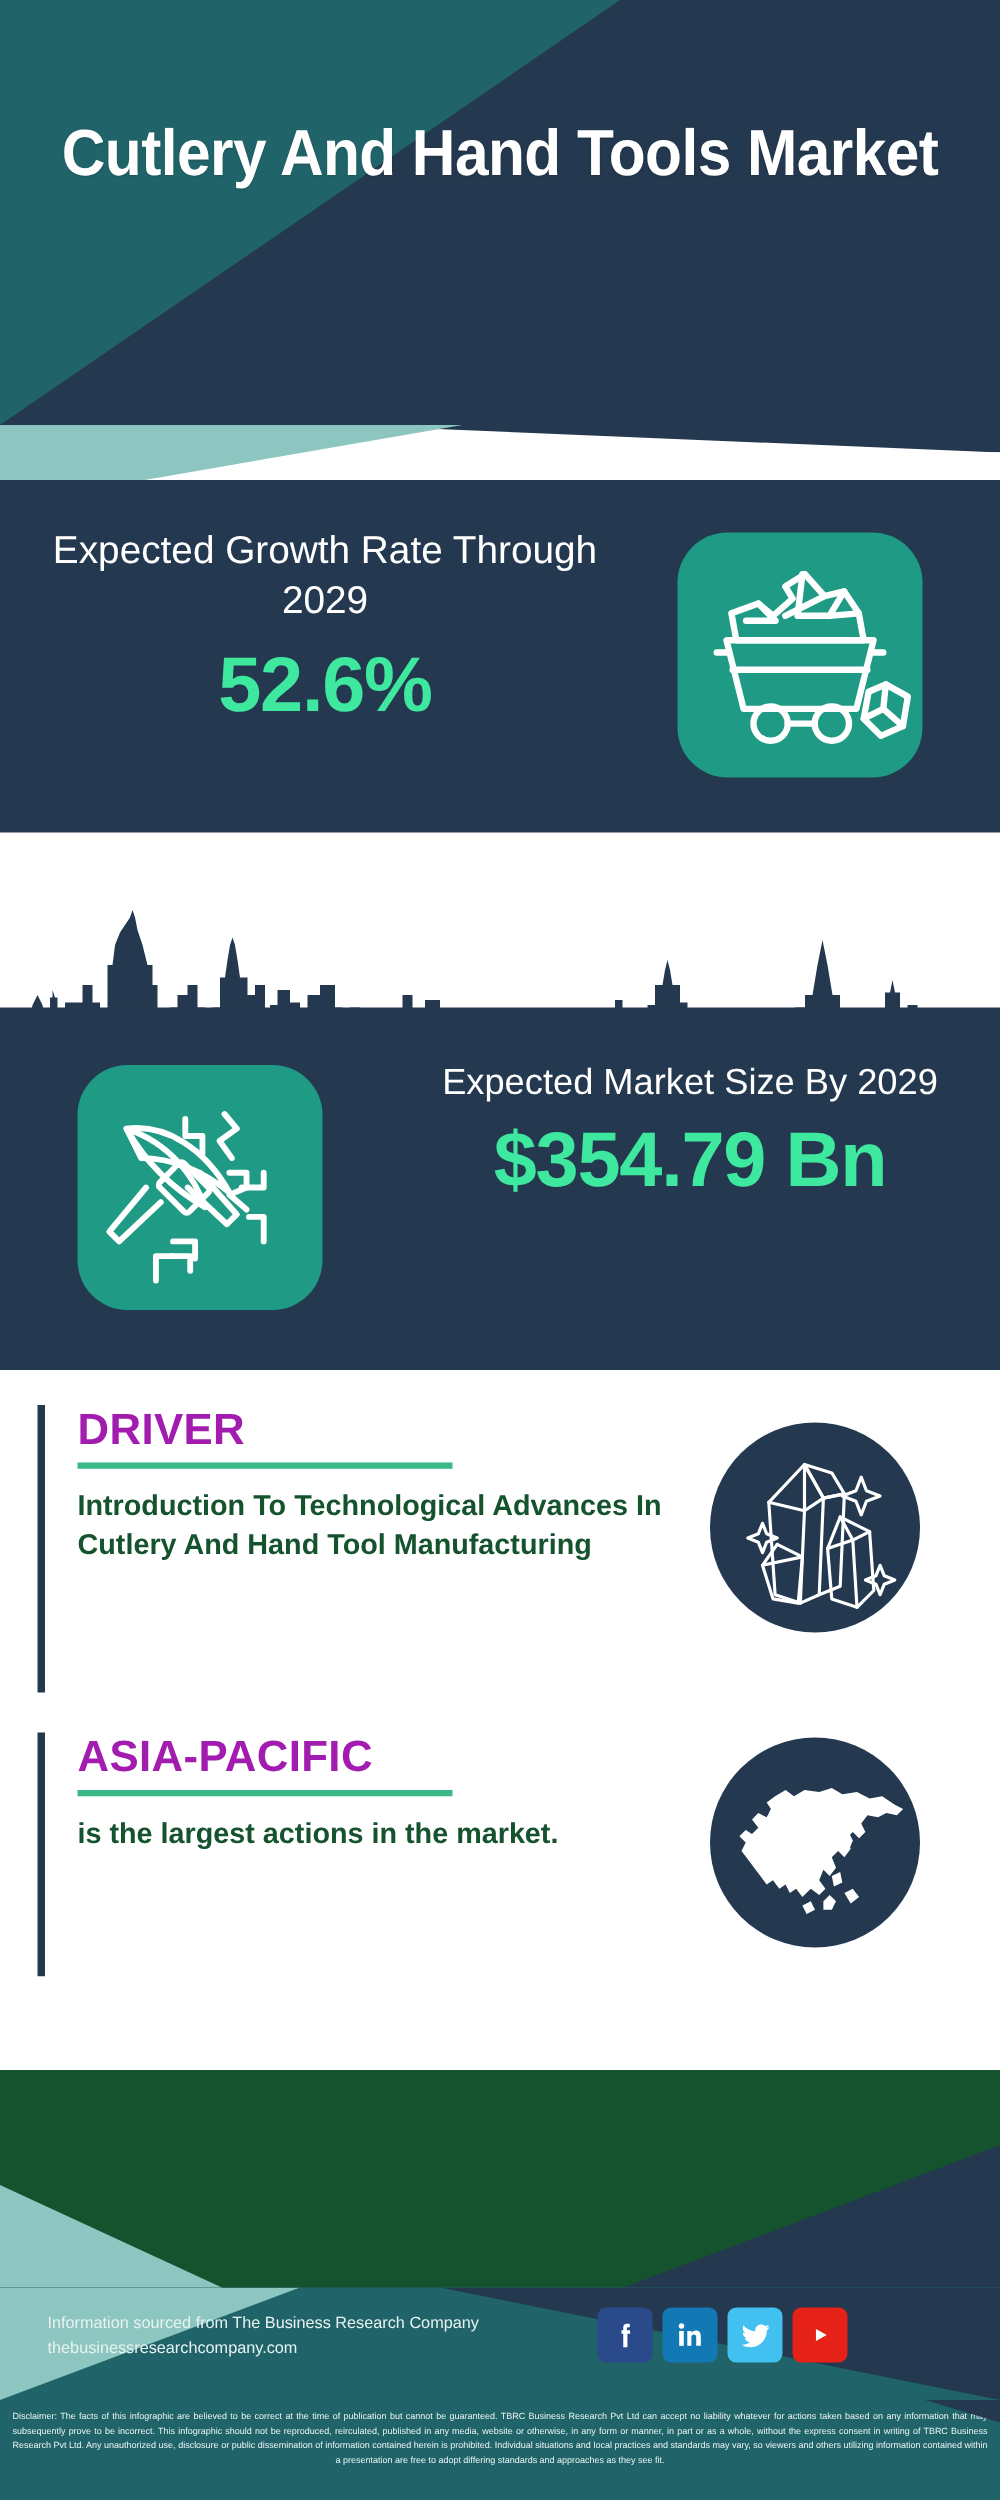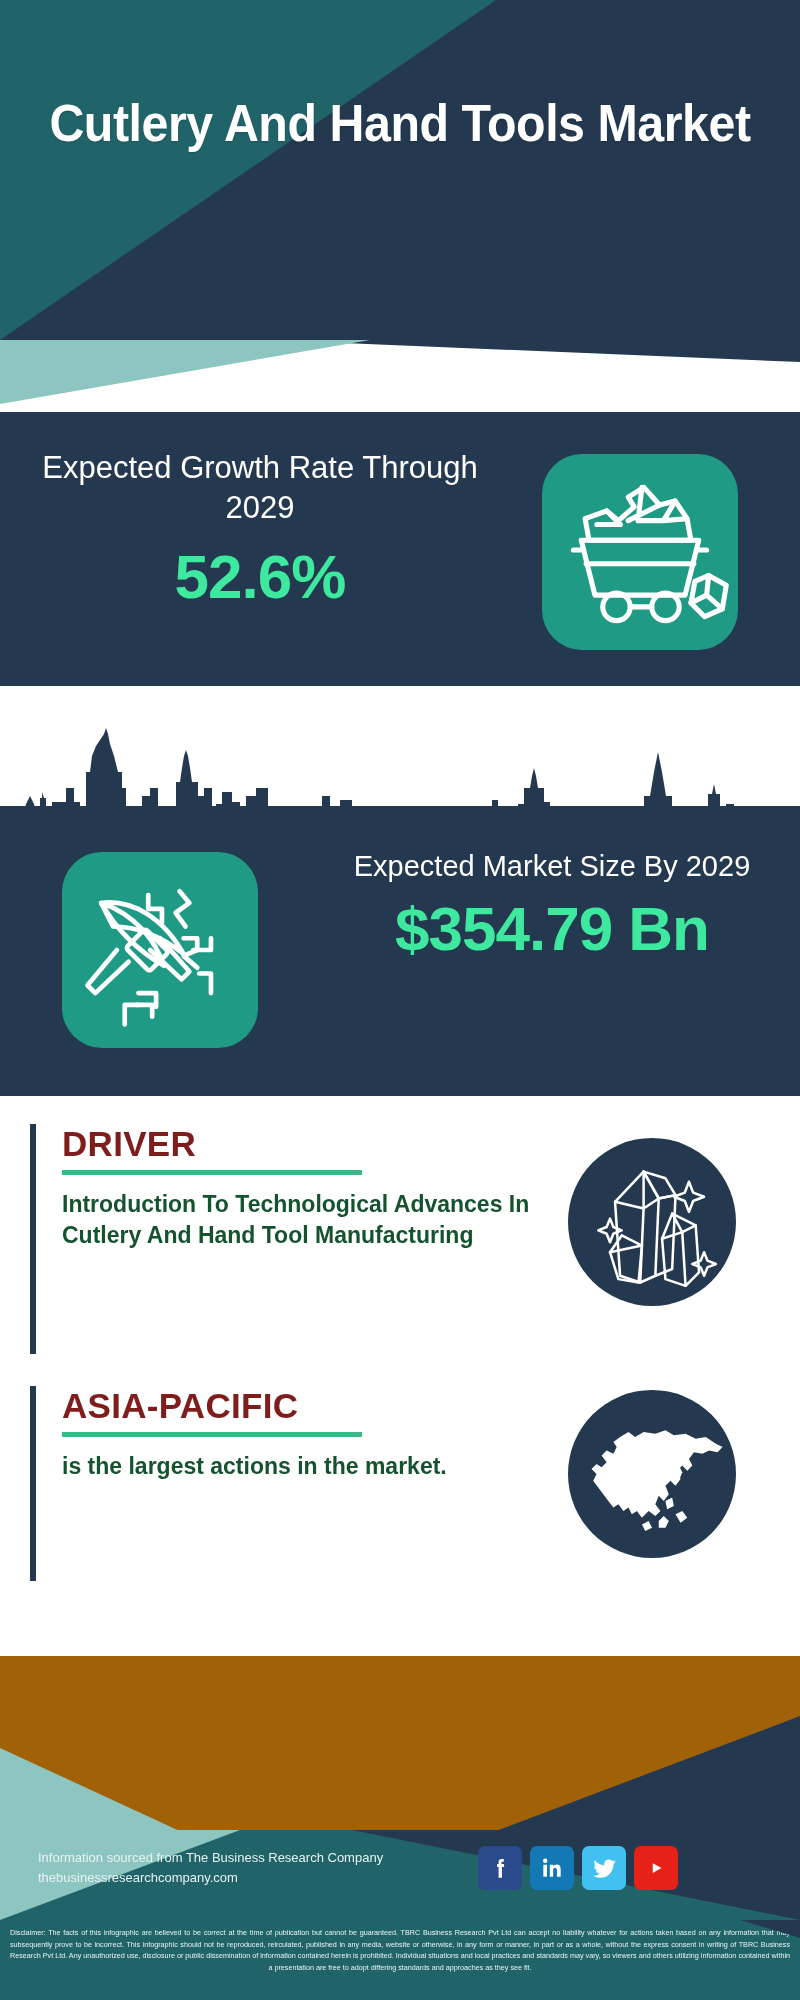--- a/index.html
+++ b/index.html
@@ -24,21 +24,21 @@
   }
 
   
   .header-wedge { position:absolute; left:0; top:340px; width:800px; height:64px; background:#fff; overflow:hidden; }
   .header-wedge .tealtri { position:absolute; left:0; top:0; width:370px; height:64px;
      background:#8dc6c1; clip-path:polygon(0 0, 100% 0, 0 100%); }
   .header-wedge .navytri { position:absolute; right:0; top:0; width:800px; height:22px;
      background:#24394f; clip-path:polygon(100% 0, 100% 100%, 34% 0); }
 
   
-  .growth { position:absolute; left:0; top:412px; width:800px; height:282px; background:#24394f; }
+  .growth { position:absolute; left:0; top:384px; width:800px; height:282px; background:#24394f; }
   .growth-text { position:absolute; left:30px; top:36px; width:460px; text-align:center; }
   .growth-label { color:#fff; font-size:31px; line-height:1.28; font-weight:normal; }
   .growth-value { color:#3ee89f; font-size:62px; font-weight:bold; margin-top:14px; letter-spacing:-1px; }
   .icon-tile { position:absolute; width:196px; height:196px; border-radius:40px; background:#1f9a84; }
   .growth .icon-tile { right:62px; top:42px; }
 
   
   .skyline-wrap { position:absolute; left:0; top:686px; width:800px; height:160px; background:#fff; }
   .skyline-wrap svg { position:absolute; left:0; bottom:0; width:800px; height:120px; display:block; }
 
@@ -47,35 +47,35 @@
   .market .icon-tile { left:62px; top:46px; }
   .market-text { position:absolute; right:18px; top:42px; width:460px; text-align:center; }
   .market-label { color:#fff; font-size:29px; line-height:1.28; }
   .market-value { color:#3ee89f; font-size:62px; font-weight:bold; margin-top:8px; letter-spacing:-1px; }
 
   
   .facts { position:absolute; left:0; top:1096px; width:800px; height:560px; background:#fff; }
   .fact { position:absolute; left:30px; width:740px; }
   .fact .bar { position:absolute; left:0; top:0; width:6px; background:#24394f; }
   .fact-body { position:absolute; left:32px; top:0; width:470px; }
-  .fact-title { color:#7f1d1d; font-size:35px; font-weight:bold; letter-spacing:0.3px; }
+  .fact-title { color:#a21caf; font-size:35px; font-weight:bold; letter-spacing:0.3px; }
   .fact-rule { width:300px; height:5px; background:#3bb887; margin:6px 0 14px 0; }
   .fact-desc { color:#14532d; font-size:23px; font-weight:bold; line-height:1.33; }
   .fact-desc.reg { font-weight:bold; }
   .fact-circle { position:absolute; right:34px; width:168px; height:168px; border-radius:50%; background:#24394f; }
 
   #fact-driver { top:28px; }
   #fact-driver .bar { height:230px; }
   #fact-driver .fact-circle { top:14px; }
   #fact-region { top:290px; }
   #fact-region .bar { height:195px; }
   #fact-region .fact-circle { top:4px; }
 
   
-  .footer { position:absolute; left:0; top:1656px; width:800px; height:344px; background:#a16207; overflow:hidden; }
+  .footer { position:absolute; left:0; top:1656px; width:800px; height:344px; background:#14532d; overflow:hidden; }
   .f-navy { position:absolute; left:0; top:0; width:800px; height:260px; background:#24394f;
      clip-path:polygon(100% 26%, 100% 100%, 0 100%, 36% 100%, 100% 26%); }
   .f-navy2 { position:absolute; left:0; top:60px; width:800px; height:200px; background:#24394f;
      clip-path:polygon(100% 0, 100% 100%, 34% 100%); }
   .f-teal-light { position:absolute; left:0; top:92px; width:800px; height:170px; background:#8dc6c1;
      clip-path:polygon(0 0, 46% 100%, 0 100%); }
   .f-band { position:absolute; left:0; top:174px; width:800px; height:90px; background:#20646a; }
   .f-band-lt { position:absolute; left:0; top:174px; width:800px; height:90px; background:#8dc6c1;
      clip-path:polygon(0 0, 30% 0, 0 100%); }
   .f-band-dk { position:absolute; left:0; top:174px; width:800px; height:90px; background:#24394f;

